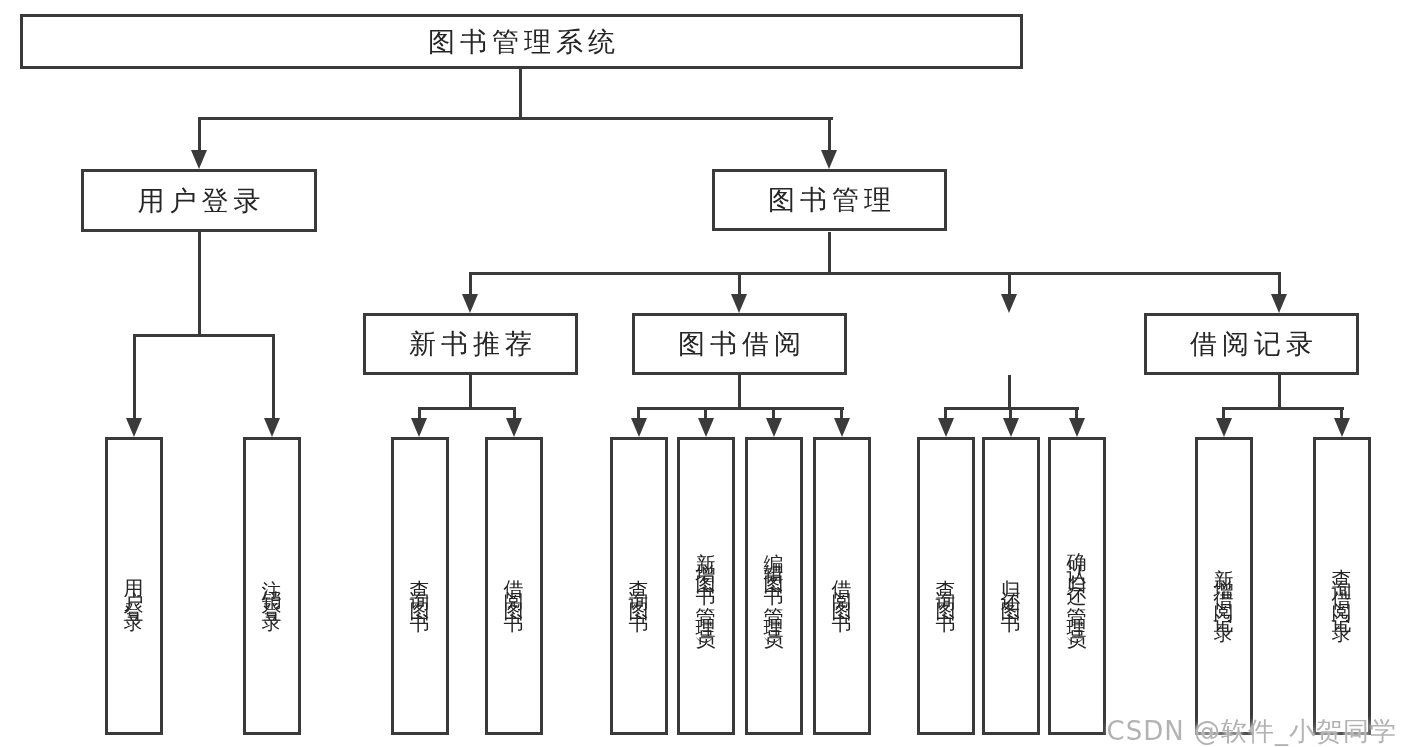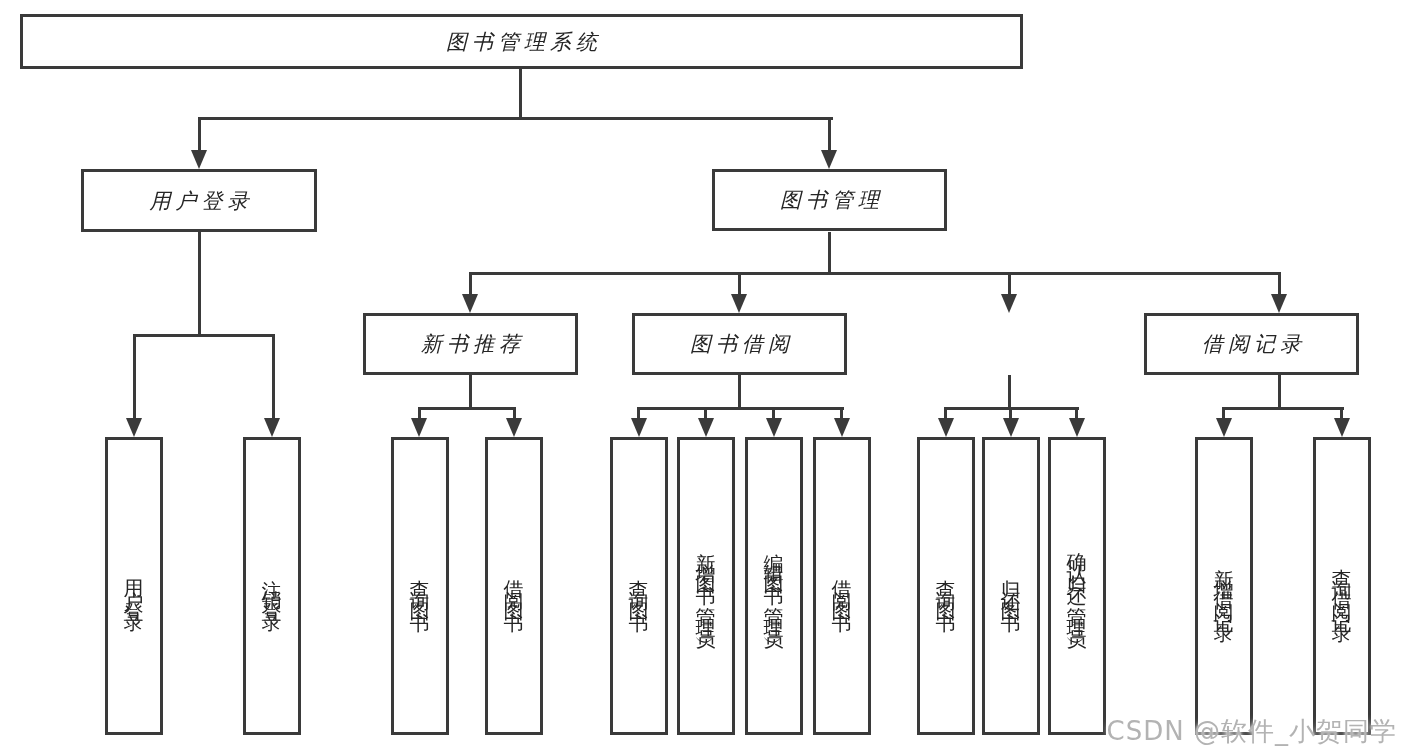--- a/index.html
+++ b/index.html
@@ -12,21 +12,21 @@
   #stage{
     position:relative;width:1405px;height:747px;background:var(--bg);
     font-family:"DejaVu Sans","Liberation Sans",sans-serif;
     overflow:hidden;
   }
   .box{
     position:absolute;box-sizing:border-box;border:3px solid var(--line);
     background:var(--bg);display:flex;align-items:center;justify-content:center;
     color:var(--text);
   }
-  .hbox{font-size:21px;letter-spacing:5px;text-indent:5px;white-space:nowrap;font-style:italic;}
+  .hbox{font-size:27px;letter-spacing:5px;text-indent:5px;white-space:nowrap;}
   .vbox{font-size:20px;}
   .vbox .vtext{
     writing-mode:vertical-rl;text-orientation:mixed;
     letter-spacing:11px;line-height:1;color:var(--text);
   }
   .vline,.hline,.stem{position:absolute;background:var(--line);}
   .vline,.stem{width:3px;}
   .hline{height:3px;}
   .arrow{
     position:absolute;width:0;height:0;

